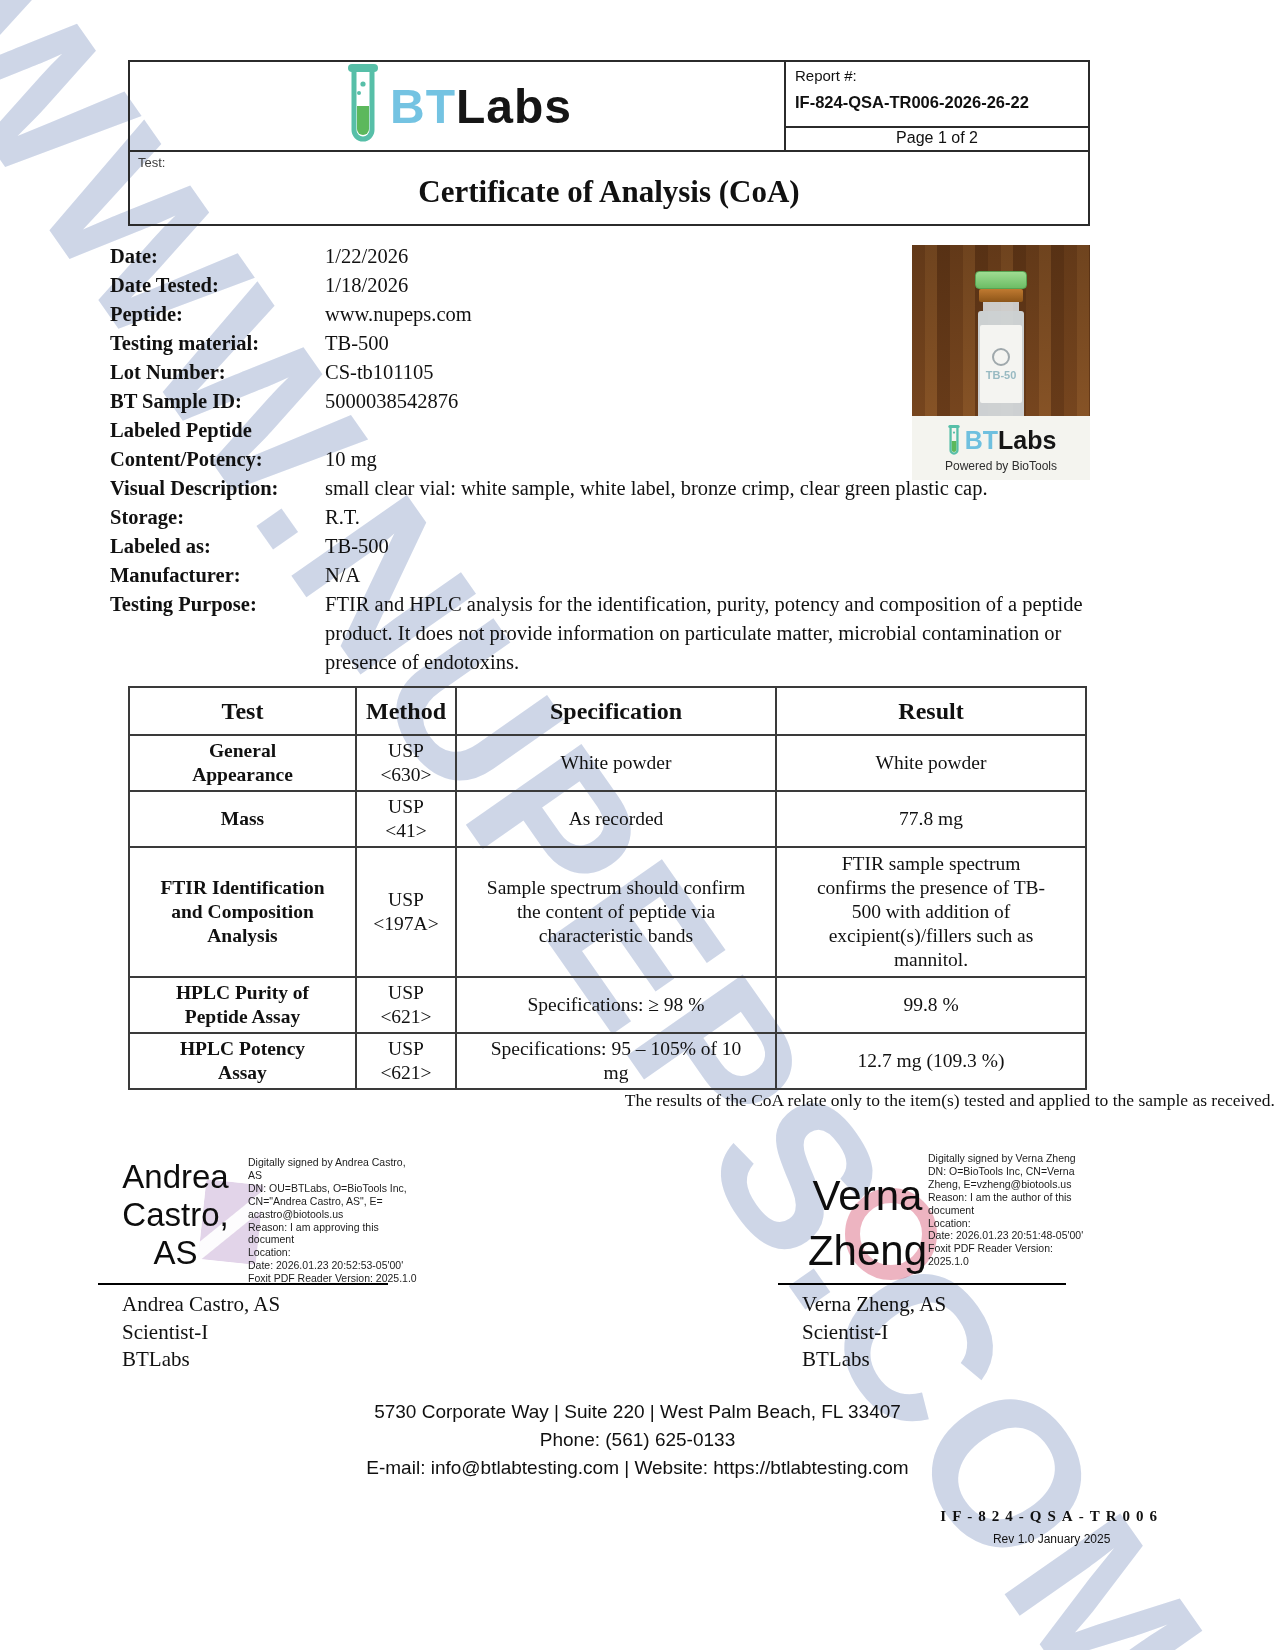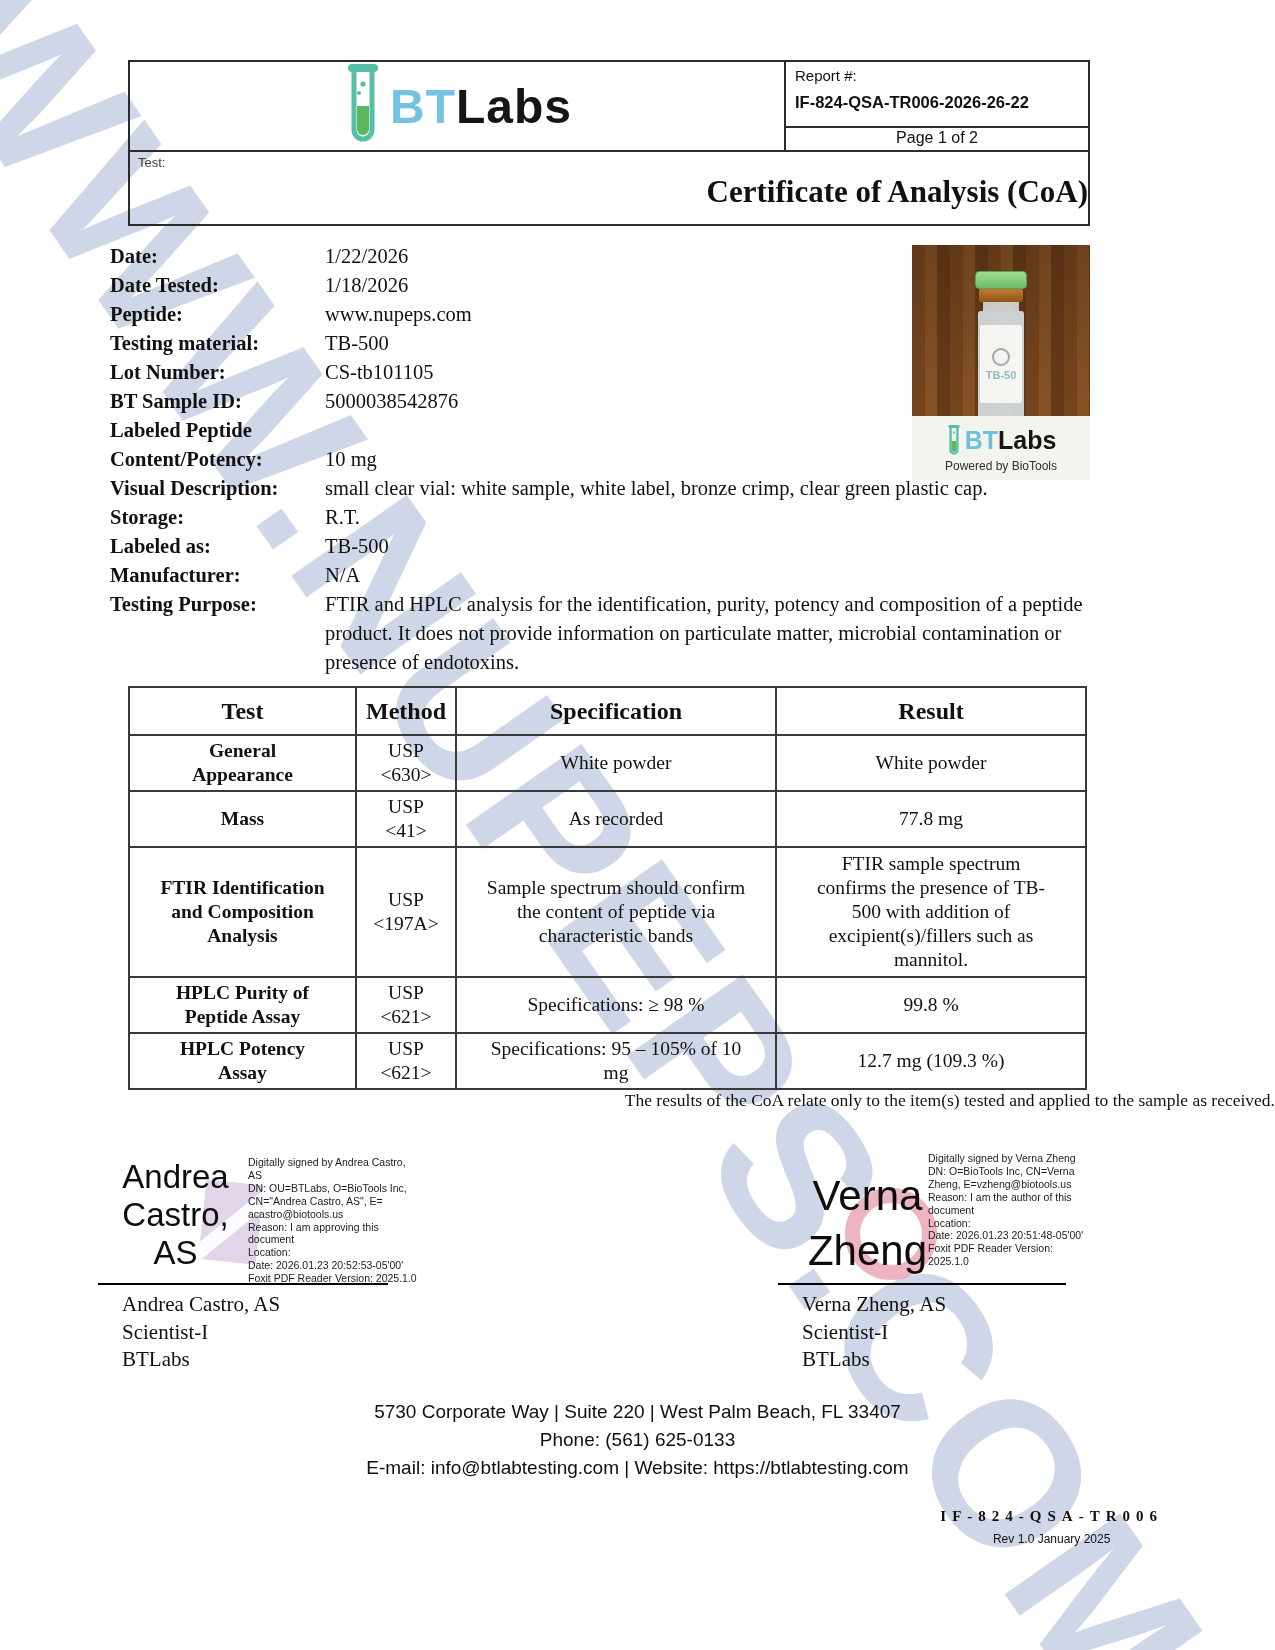--- a/index.html
+++ b/index.html
@@ -17,21 +17,21 @@
   .logo-cell{flex:1;display:flex;align-items:center;justify-content:center;}
   .logo-bt{font-family:"Liberation Sans",sans-serif;font-weight:bold;font-size:48px;color:#74c3e2;letter-spacing:1px;margin-left:6px;}
   .logo-labs{font-family:"Liberation Sans",sans-serif;font-weight:bold;font-size:48px;color:#151515;letter-spacing:1px;}
   .report-cell{width:302px;border-left:2px solid #2b2b2b;font-family:"Liberation Sans",sans-serif;}
   .report-top{height:66px;border-bottom:2px solid #2b2b2b;padding:5px 9px;box-sizing:border-box;}
   .report-label{font-weight:normal;font-size:15px;}
   .report-number{font-weight:bold;font-size:16.5px;margin-top:9px;}
   .page-row{height:20px;text-align:center;font-size:16px;line-height:20px;}
   .title-row{position:absolute;left:0;top:90px;right:0;bottom:0;}
   .title-label{position:absolute;left:8px;top:3px;font-family:"Liberation Sans",sans-serif;font-size:13px;color:#3c3c3c;}
-  .doc-title{position:absolute;left:0;right:0;top:22px;text-align:right;font-weight:bold;font-size:31px;}
+  .doc-title{position:absolute;left:0;right:0;top:22px;text-align:center;font-weight:bold;font-size:31px;}
   
   .info{position:absolute;left:110px;top:242px;width:1005px;font-size:20.5px;line-height:29px;}
   .info-row{display:flex;}
   .info-label{width:215px;font-weight:bold;flex:none;}
   .info-value{width:790px;}
   
   .photo{position:absolute;left:912px;top:245px;width:178px;height:235px;
          background:repeating-linear-gradient(90deg,#7c4a21 0 13px,#8f5a2a 13px 25px,#6b3e1b 25px 38px);}
   .photo::after{content:"";position:absolute;inset:0;background:linear-gradient(180deg,rgba(50,25,8,.35),rgba(140,70,25,.08));}
   .vial{position:absolute;left:50%;top:26px;transform:translateX(-50%);width:54px;z-index:1;}

